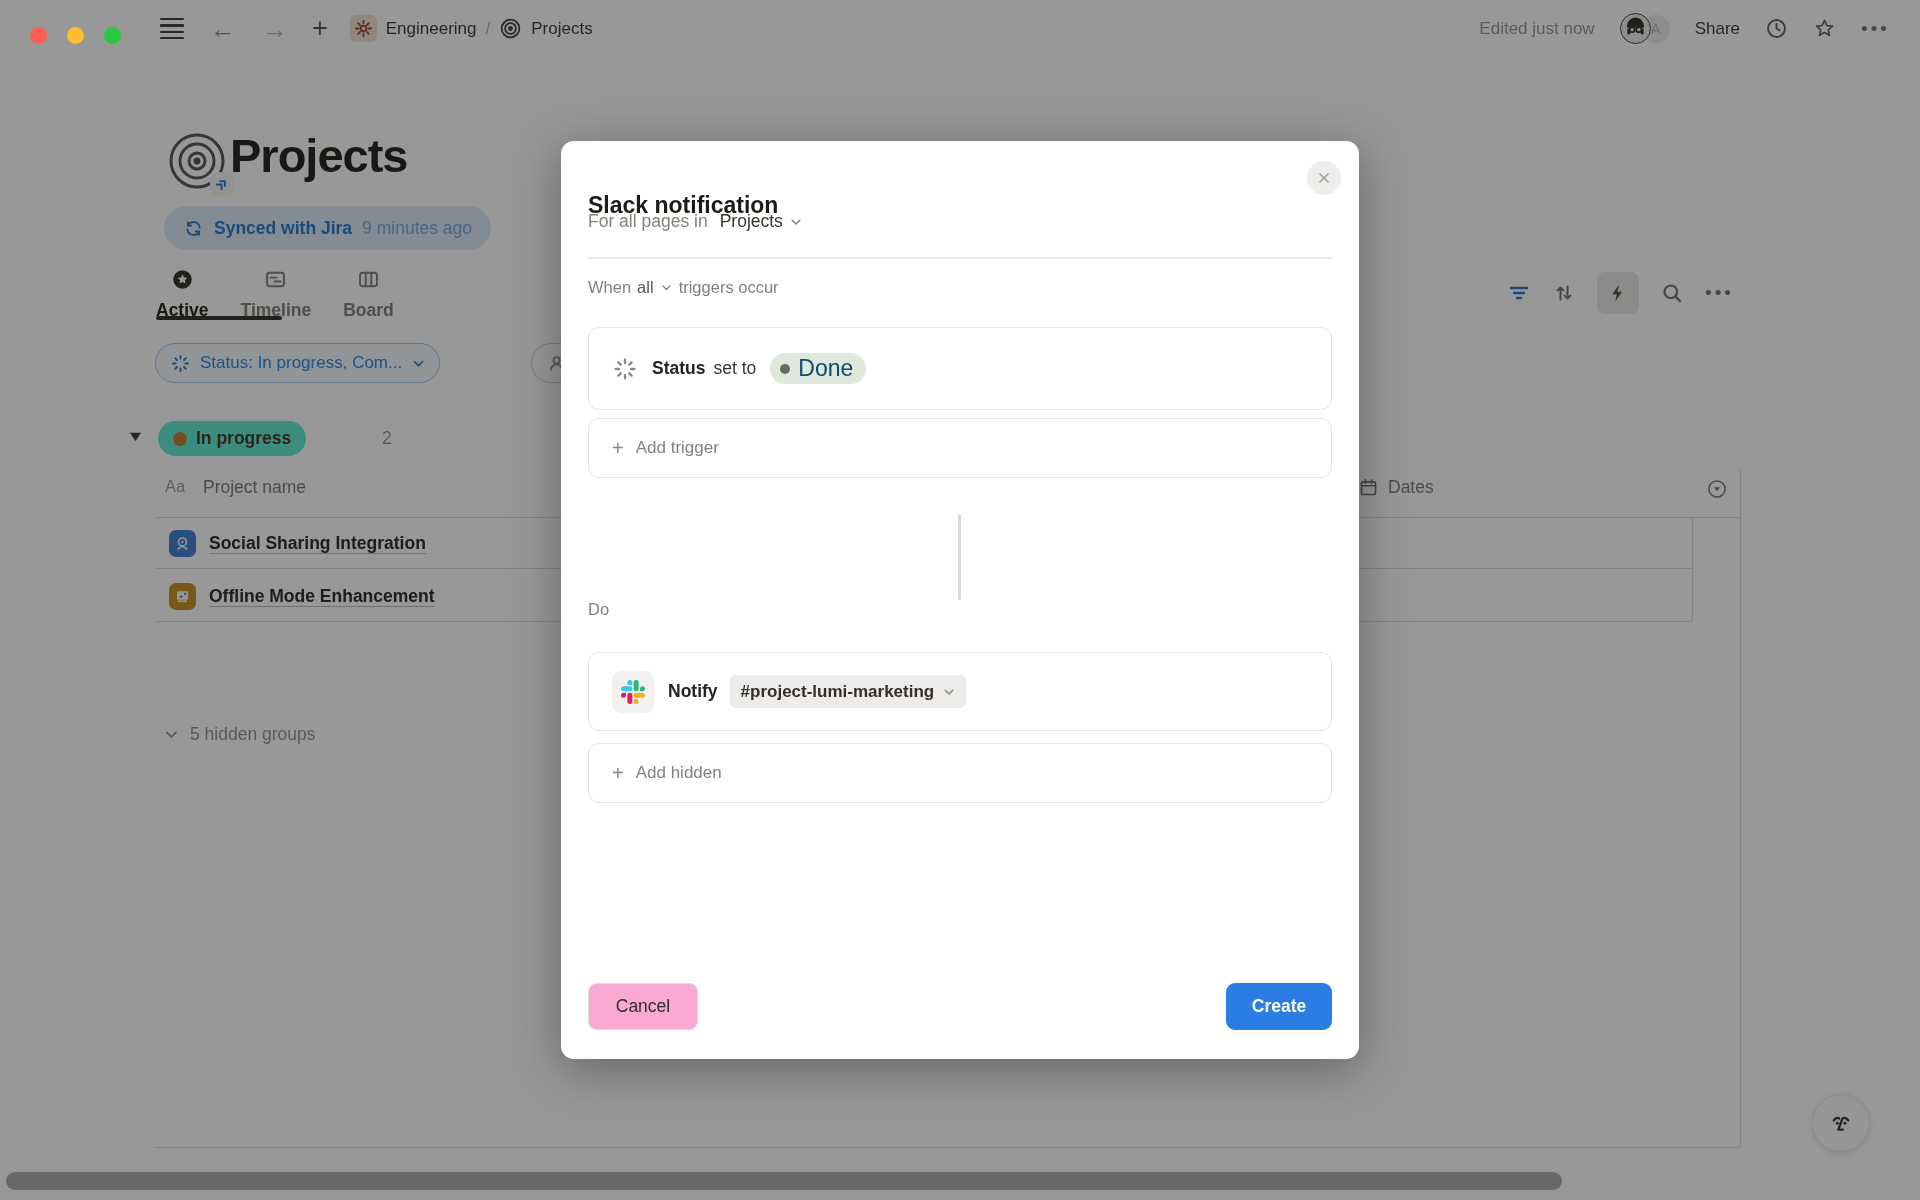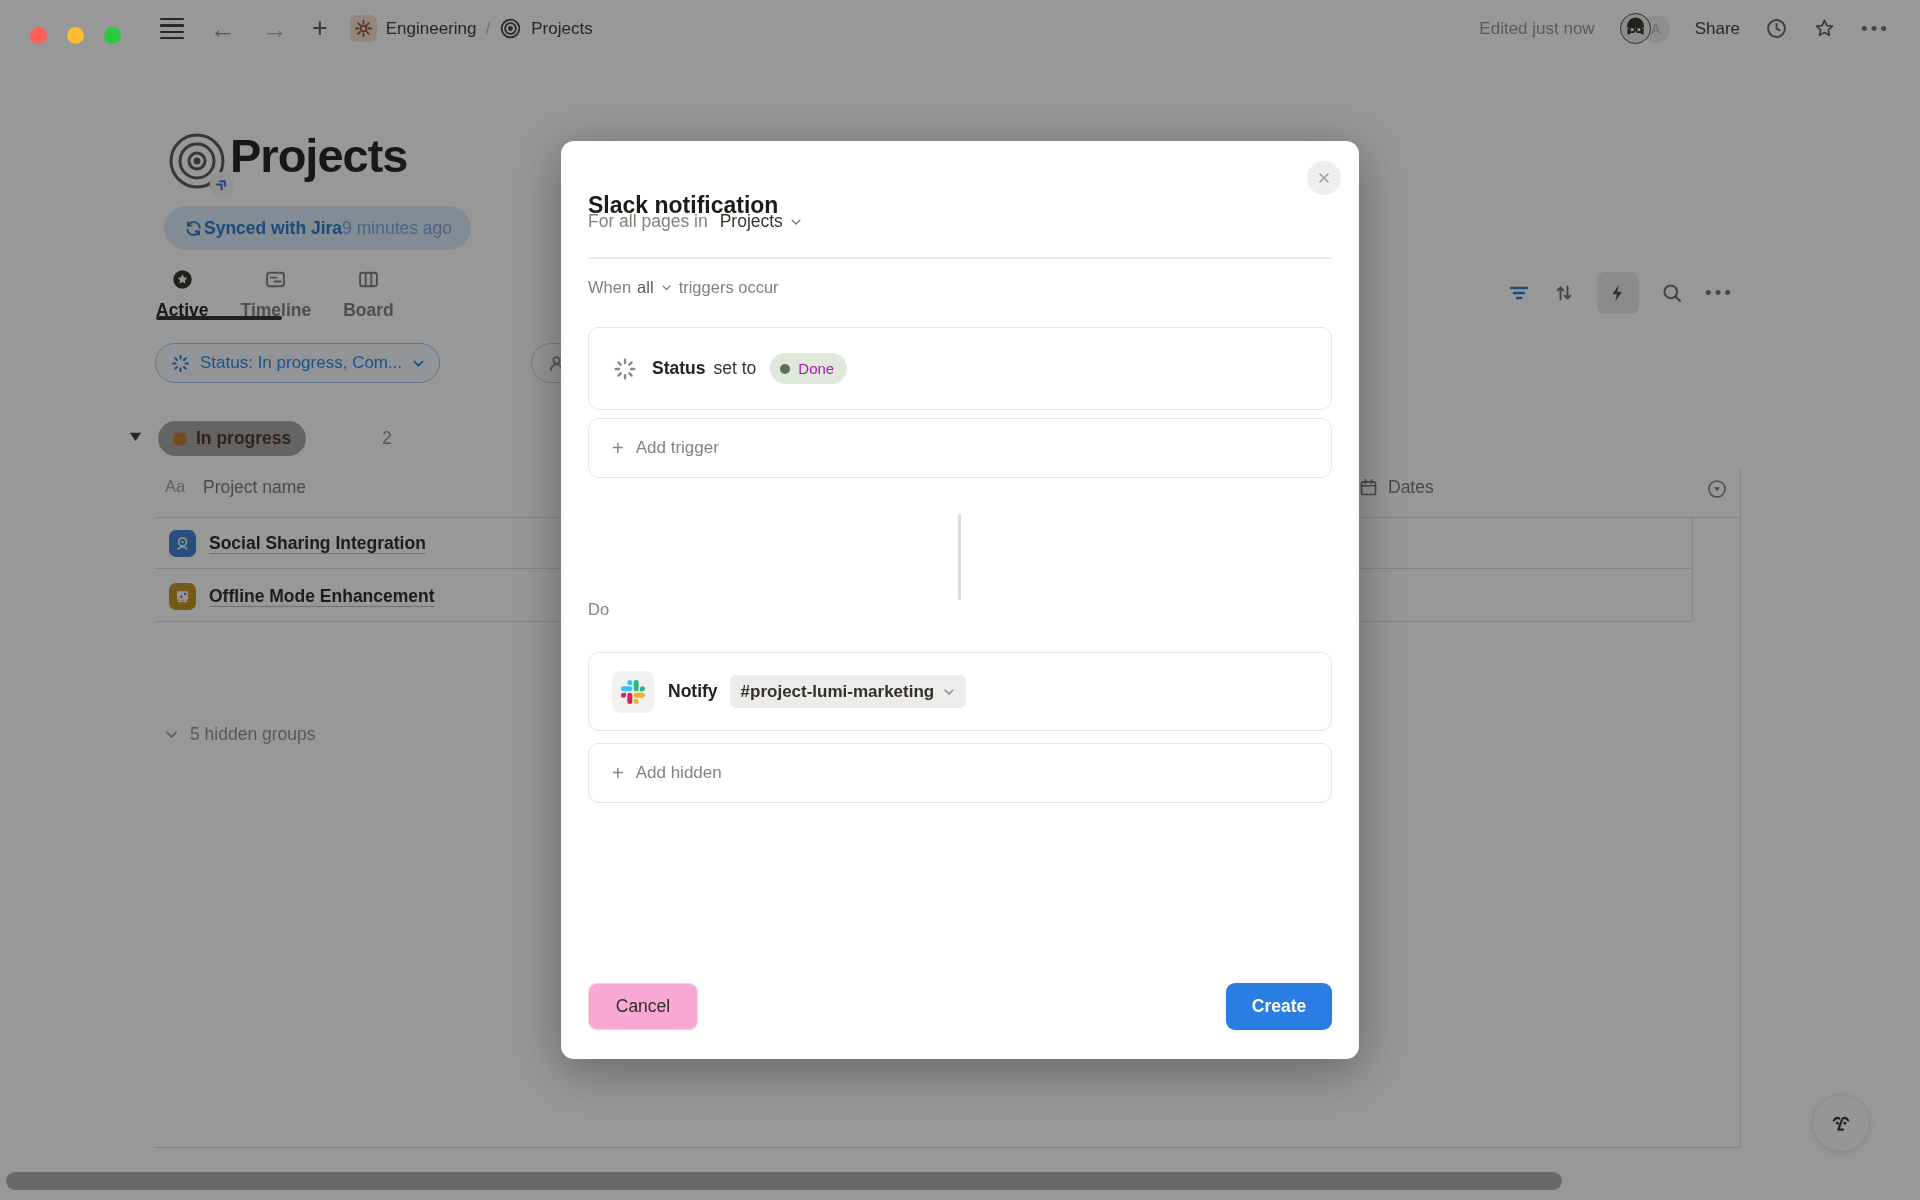--- a/index.html
+++ b/index.html
@@ -27,37 +27,37 @@
   .avatar-main { width:31px; height:31px; border-radius:50%; background:#efece8; border:1.5px solid #44423d; position:relative; z-index:2; overflow:hidden; display:flex;align-items:center;justify-content:center; }
   .avatar-ghost { width:28px; height:28px; border-radius:50%; background:#ececea; color:#b3b1ad; font-size:15px; display:flex; align-items:center; justify-content:center; margin-left:-9px; z-index:1; }
   .share { font-size:17px; color:#37352f; }
   .tb-dots { font-size:19px; letter-spacing:3px; color:#6f6d6a; }
 
   
   .page-icon { position:absolute; left:166px; top:130px; width:64px; height:64px; }
   .icon-badge { position:absolute; right:-4px; bottom:-2px; width:24px; height:24px; border-radius:6px; background:#f7f6f4; display:flex; align-items:center; justify-content:center; }
   .icon-badge svg { transform:rotate(-45deg); }
   .page-title { position:absolute; left:230px; top:128px; font-size:47px; font-weight:700; letter-spacing:-1px; color:#1d1b16; }
-  .synced-badge { position:absolute; left:164px; top:206px; height:44px; border-radius:22px; background:#d9e8fa; display:inline-flex; align-items:center; padding:0 19px; }
+  .synced-badge { position:absolute; left:164px; top:206px; height:44px; border-radius:22px; background:#d9e8fa; display:inline-flex; align-items:center; gap:10px; padding:0 19px; }
   .synced-label { font-size:17.5px; font-weight:700; color:#2076c7; }
   .synced-time { font-size:17.5px; color:#74a5d6; }
 
   .tabs { position:absolute; left:156px; top:270px; height:48px; display:flex; align-items:center; gap:32px; }
   .tab { display:flex; align-items:center; gap:9px; font-size:17.5px; font-weight:600; color:#7d7b77;flex-direction:column; }
   .tab.active { color:#1d1b16; }
   .tab-underline { position:absolute; left:156px; top:316px; width:126px; height:3.5px; background:#2b2924; border-radius:2px; }
   .toolbar { position:absolute; left:1507px; top:269px; height:48px; display:flex; align-items:center; gap:21px; }
   .bolt-tile { width:42px; height:42px; border-radius:8px; background:#eae8e5; display:flex; align-items:center; justify-content:center; }
 
   .filter-chip { position:absolute; left:155px; top:343px; height:40px; border-radius:20px; border:1.4px solid #9cc0e6; background:rgba(35,131,226,0.05); display:inline-flex; align-items:center; gap:9px; padding:0 13px 0 14px; color:#2383e2; }
   .filter-chip-label { font-size:17px; color:#2383e2; }
   .filter-chip2 { position:absolute; left:531px; top:343px; width:72px; height:40px; border-radius:20px; border:1.4px solid #cfcdc9; display:flex; align-items:center; padding-left:14px; color:#8f8d89; }
 
   .group-triangle { position:absolute; left:128px; top:430px; }
-  .group-pill { position:absolute; left:158px; top:421px; height:35px; border-radius:17.5px; background:#a3a3a3; display:inline-flex; align-items:center; gap:9px; padding:0 15px; }
+  .group-pill { position:absolute; left:158px; top:421px; height:35px; border-radius:17.5px; background:#5eead4; display:inline-flex; align-items:center; gap:9px; padding:0 15px; }
   .group-dot { width:14px; height:14px; border-radius:50%; background:#c5762a; }
   .group-label { font-size:17.5px; font-weight:600; color:#433категория12f20; color:#43301c; }
   .group-count { position:absolute; left:382px; top:428px; font-size:17.5px; color:#8f8e8b; }
 
   .colhead-aa { position:absolute; left:165px; top:477px; font-size:16.5px; color:#9d9b97; }
   .colhead-name { position:absolute; left:203px; top:477px; font-size:17.5px; color:#76746e; }
   .colhead-dates { position:absolute; left:1358px; top:477px; display:flex; align-items:center; gap:9px; font-size:17.5px; color:#76746e; }
   .colhead-filter { position:absolute; left:1706px; top:478px; color:#76746e; }
 
   .tline { position:absolute; background:#dedcd9; }
@@ -86,21 +86,21 @@
   .when-mode { color:#5c5952; font-weight:500; }
   .card { position:absolute; left:27px; width:744px; background:#fff; border:1.4px solid #e7e6e3; border-radius:11px; display:flex; align-items:center; padding:0 23px; gap:14px; }
   .card-trigger { top:186px; height:83px; }
   .card-addtrigger { top:277px; height:60px; }
   .card-notify { top:511px; height:79px; }
   .card-addaction { top:602px; height:60px; }
   .trigger-field { font-size:17.5px; font-weight:700; color:#26241f; }
   .trigger-verb { font-size:17.5px; color:#37352f; margin-left:-6px; }
   .done-chip { display:inline-flex; align-items:center; gap:8px; height:31px; padding:0 13px 0 10px; border-radius:16px; background:#dfe8da; }
   .done-dot { width:10px; height:10px; border-radius:50%; background:#5a6f60; }
-  .done-label { font-size:15px; color:#a21caf;text-align:center; }
+  .done-label { font-size:23px; color:#0c4a6e;text-align:center; }
   .add-plus { font-size:20px; color:#87847e; font-weight:400; }
   .add-label { font-size:17px; color:#85827c; margin-left:-2px; }
   .connector { position:absolute; left:397px; top:373px; width:3px; height:86px; background:#d7dfd2; border-radius:2px; }
   .do-label { position:absolute; left:27px; top:459px; font-size:16.5px; color:#84817b; }
   .slack-tile { width:42px; height:42px; border-radius:9px; background:#f2f1ef; display:flex; align-items:center; justify-content:center; flex:0 0 42px; }
   .notify-verb { font-size:17.5px; font-weight:700; color:#26241f; }
   .channel-chip { display:inline-flex; align-items:center; gap:8px; height:33px; padding:0 10px 0 11px; border-radius:6px; background:#edecea; margin-left:-2px; }
   .channel-label { font-size:17px; color:#323029;font-weight:bold; }
   .modal-footer-cancel { position:absolute; left:27px; top:842px; width:110px; height:47px; border-radius:9px; border:1.3px solid #dedcd9; background:#f9a8d4; display:flex; align-items:center; justify-content:center; font-size:17.5px; color:#302e29; box-shadow:0 1px 2px rgba(0,0,0,0.04); }
   .modal-footer-create { position:absolute; right:27px; top:842px; width:106px; height:47px; border-radius:9px; background:#2a7de2; display:flex; align-items:center; justify-content:center; font-size:17.5px; font-weight:600; color:#fff; }

